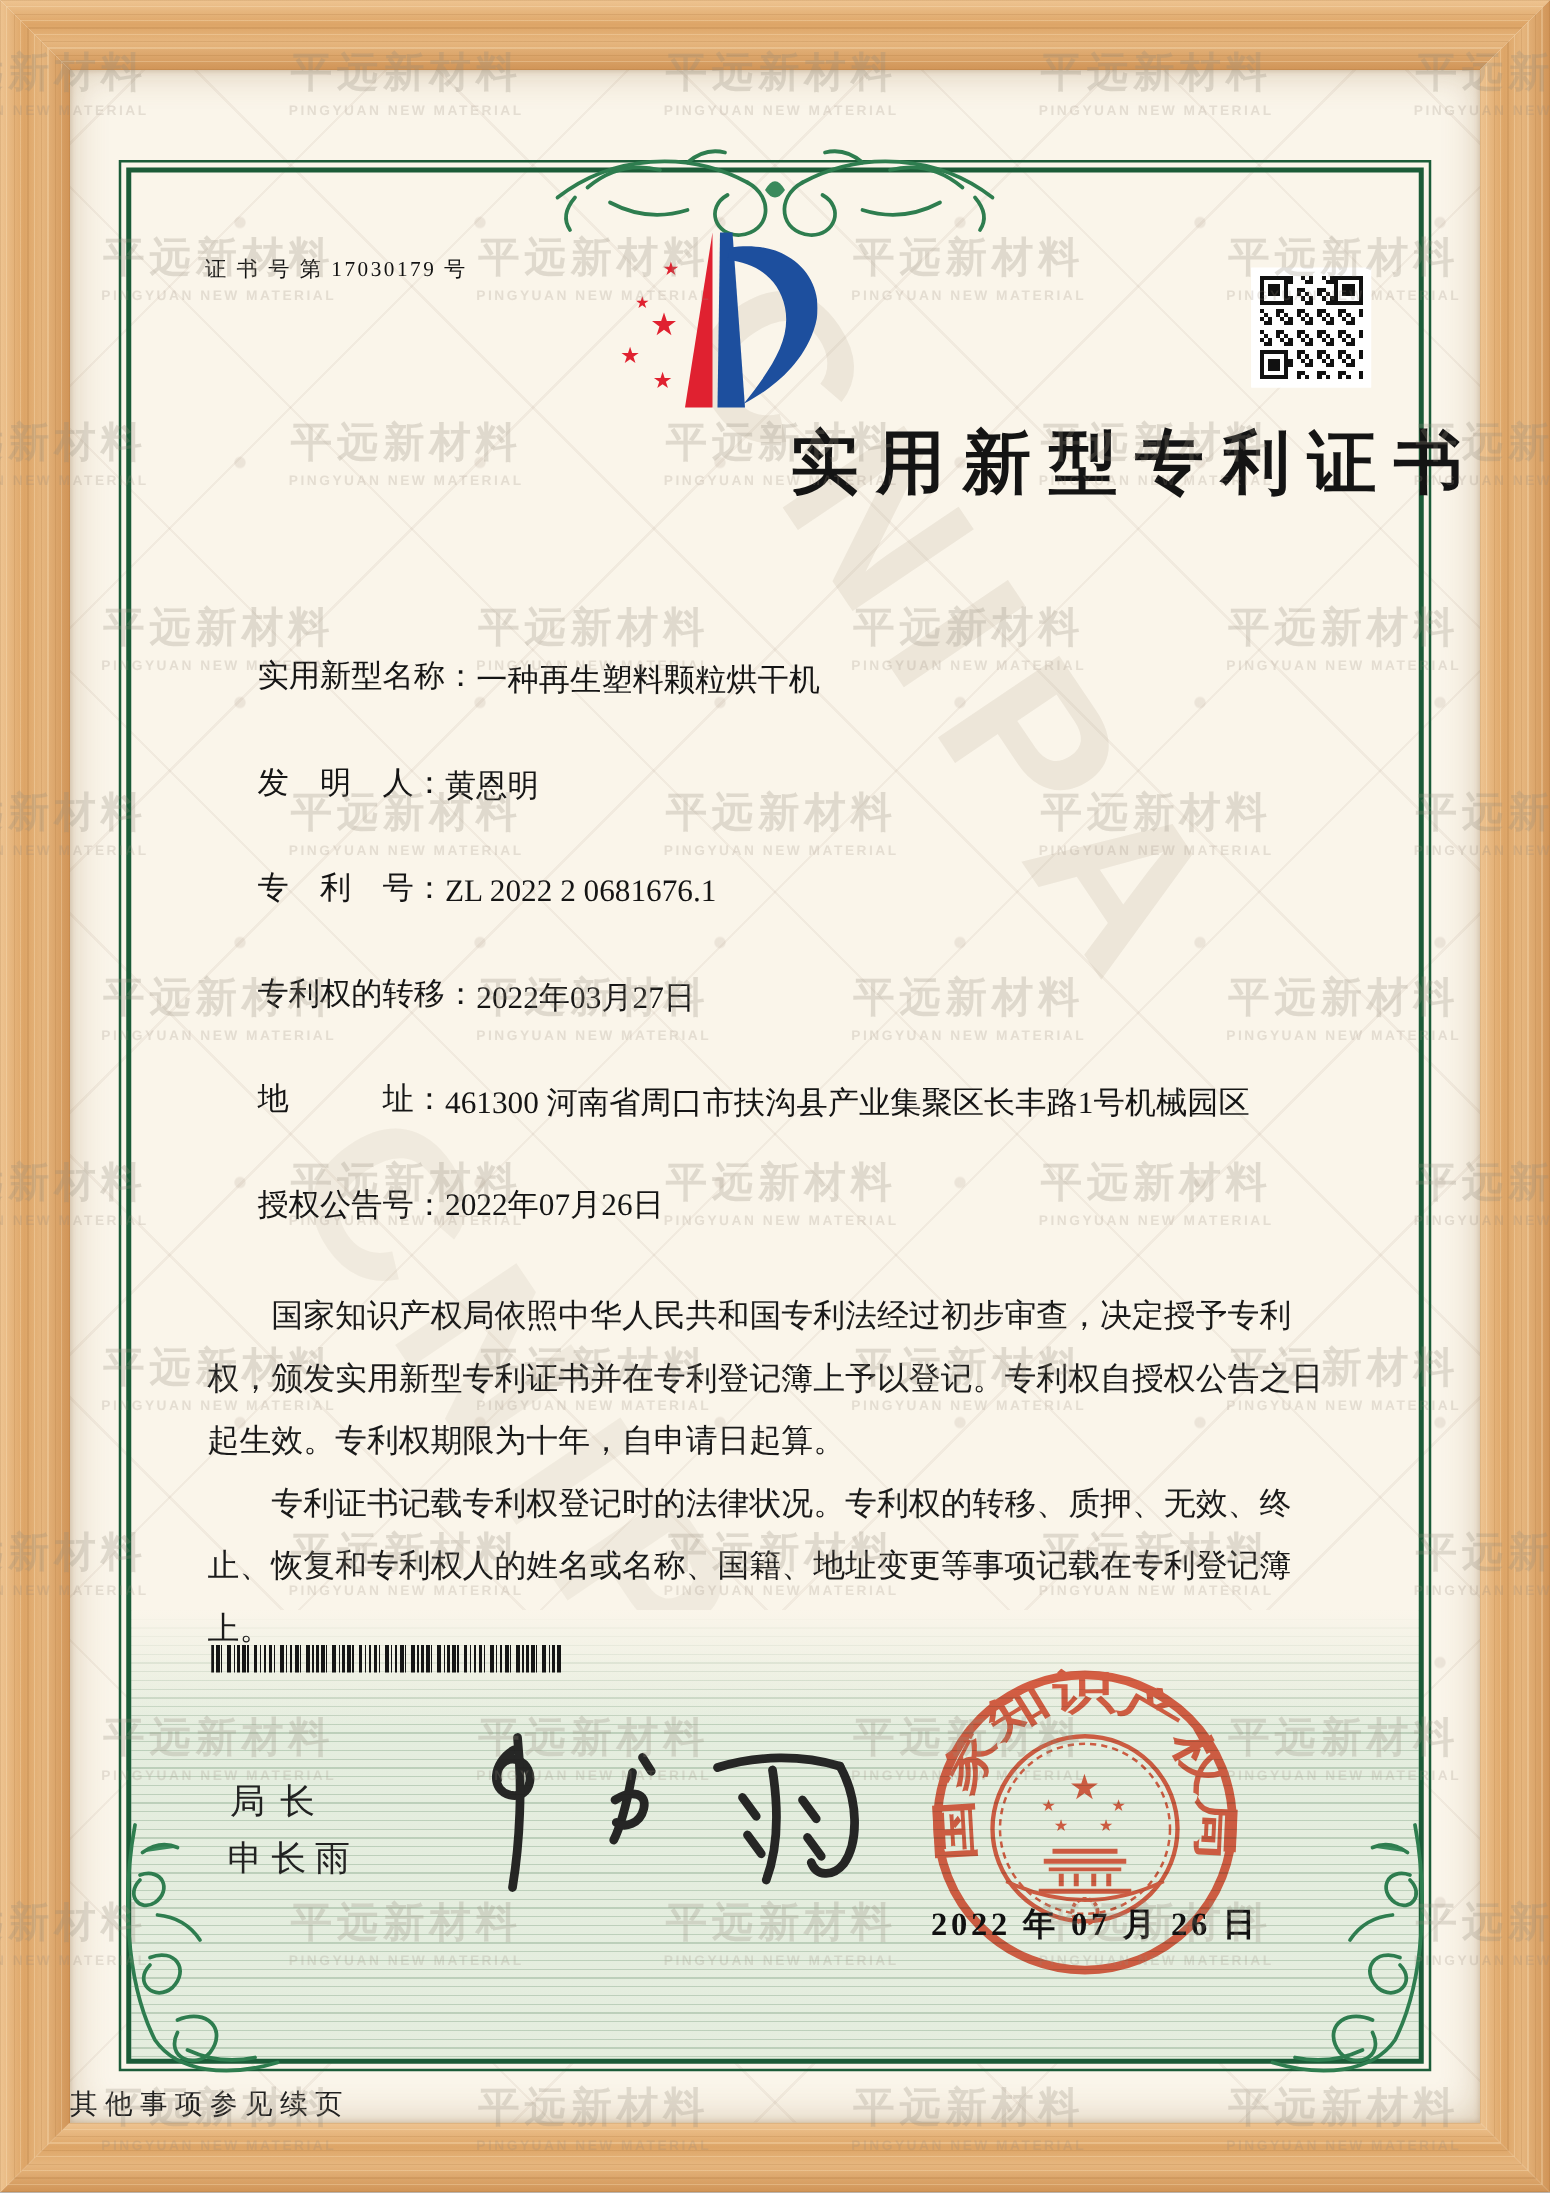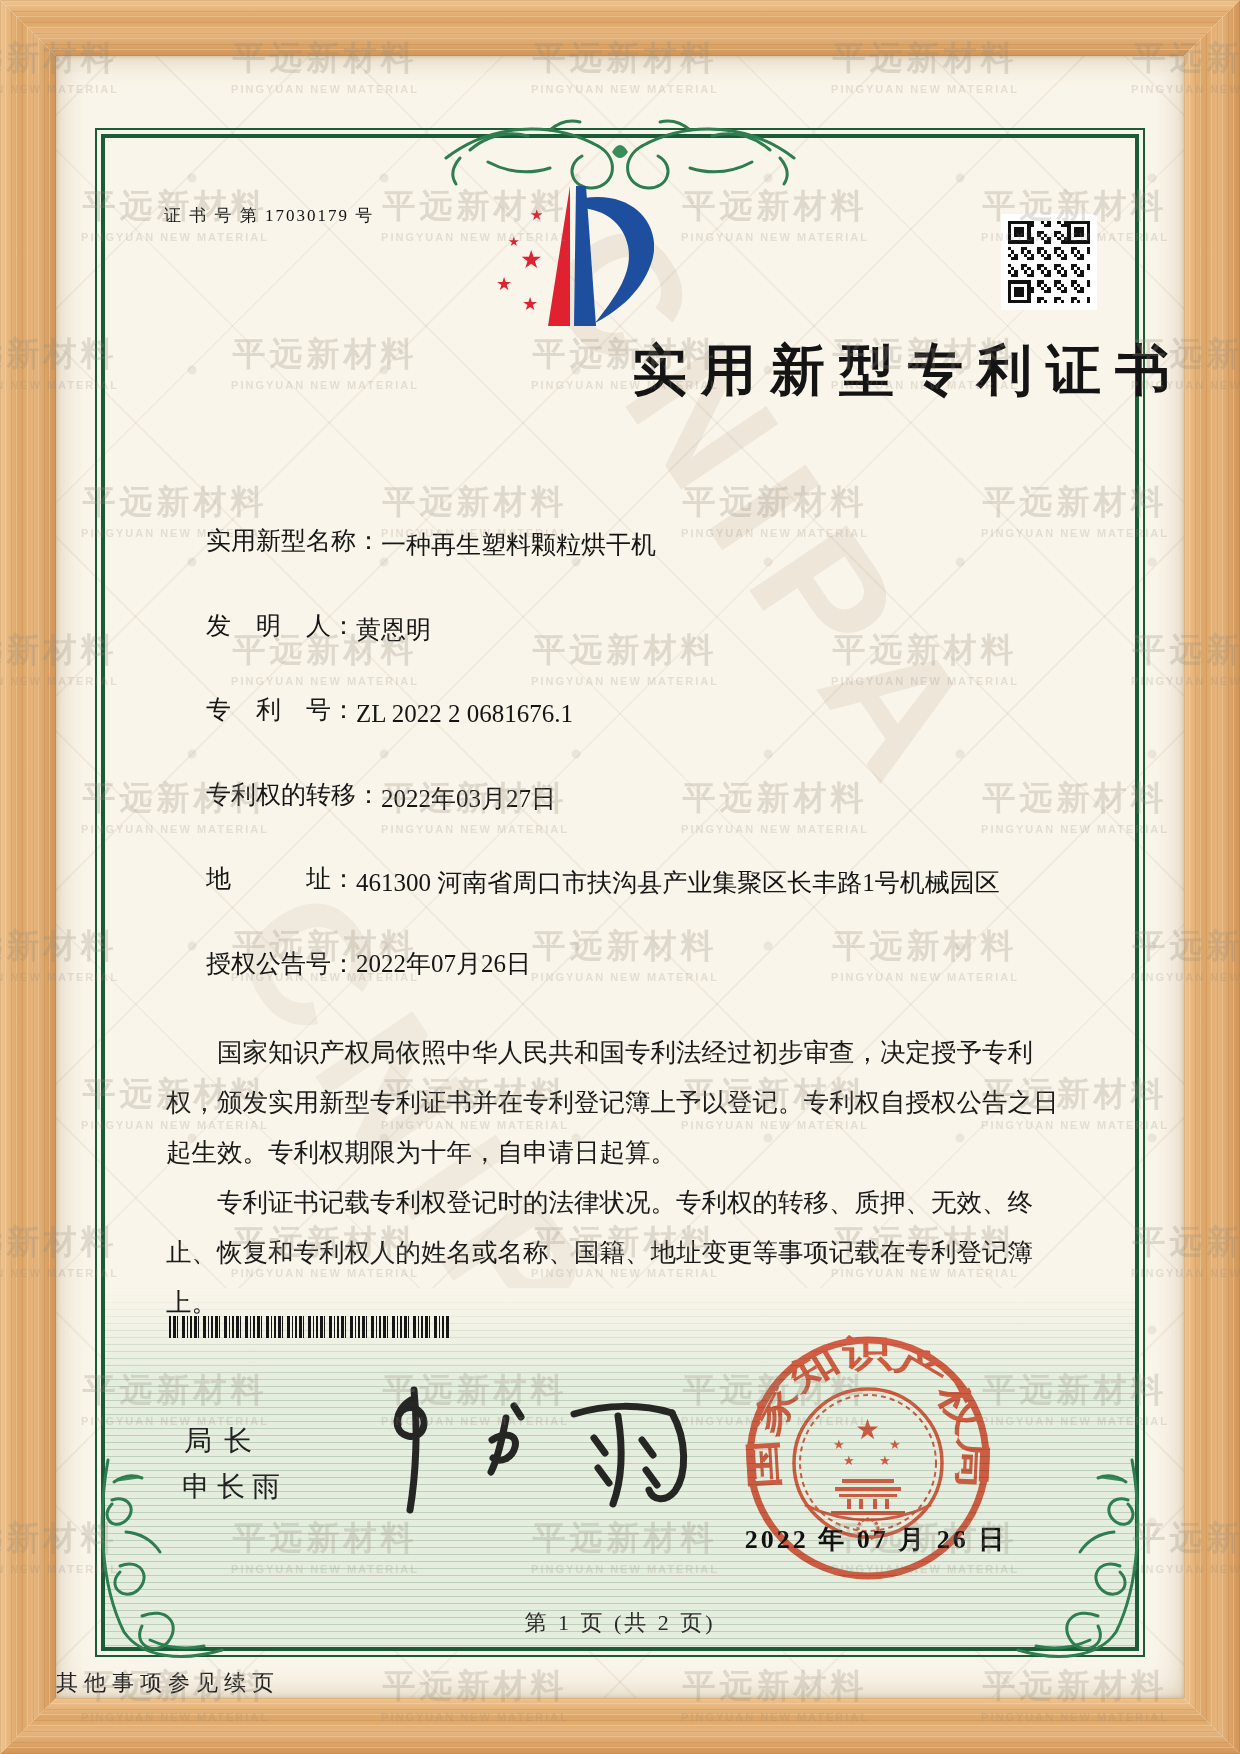--- a/index.html
+++ b/index.html
@@ -411,21 +411,20 @@
         <rect x="104" y="166" width="4" height="10"></rect>
           <rect x="116" y="166" width="4" height="10"></rect>
         <rect x="130" y="166" width="4" height="10"></rect>
           <rect x="142" y="166" width="4" height="10"></rect>
         <rect x="88" y="178" width="74" height="4"></rect>
       </g>
     </svg>
 
     <div class="seal-date">2022 年 07 月 26 日</div>
 
-    <div class="page-info">第 1 页 (共 2 页)</div>
     <div class="footer-note">其他事项参见续页</div>
   </div>
 
   <div id="wm-layer">
       <div class="wm" style="left: -90px; top: 36px;">
         <div class="wm-t">平远新材料</div>
         <div class="wm-s">PINGYUAN NEW MATERIAL</div>
       </div>
       <div class="wm" style="left: 210px; top: 36px;">
         <div class="wm-t">平远新材料</div>

